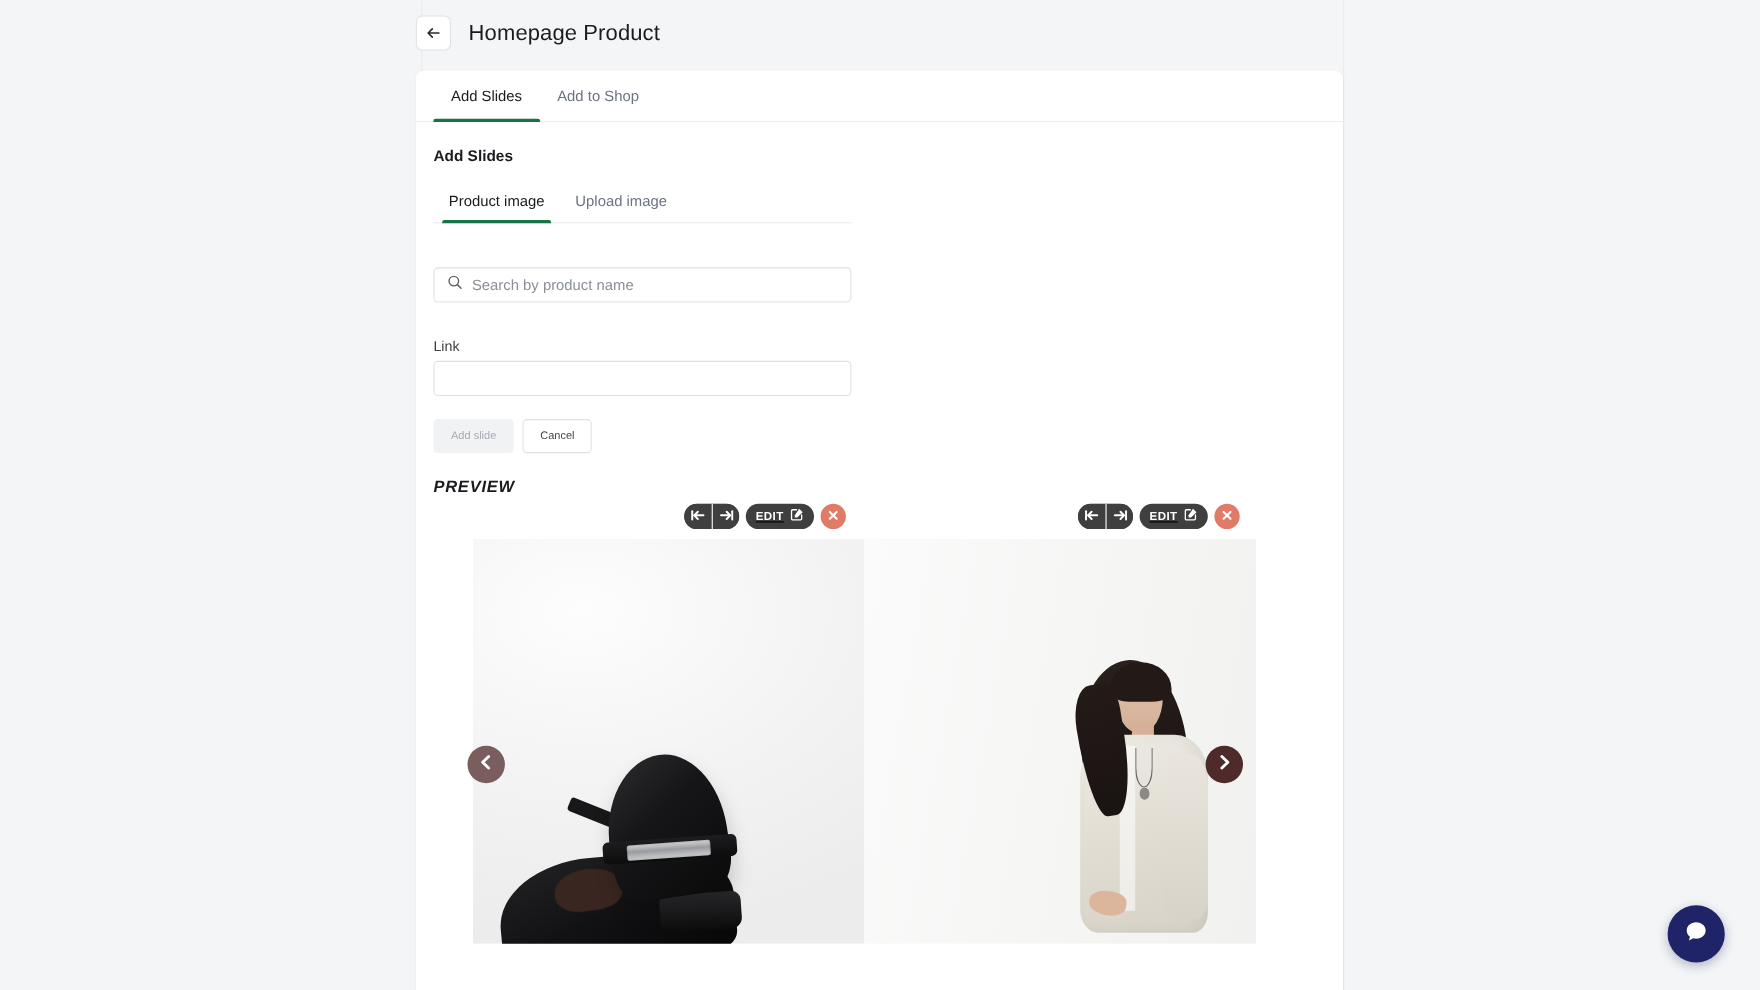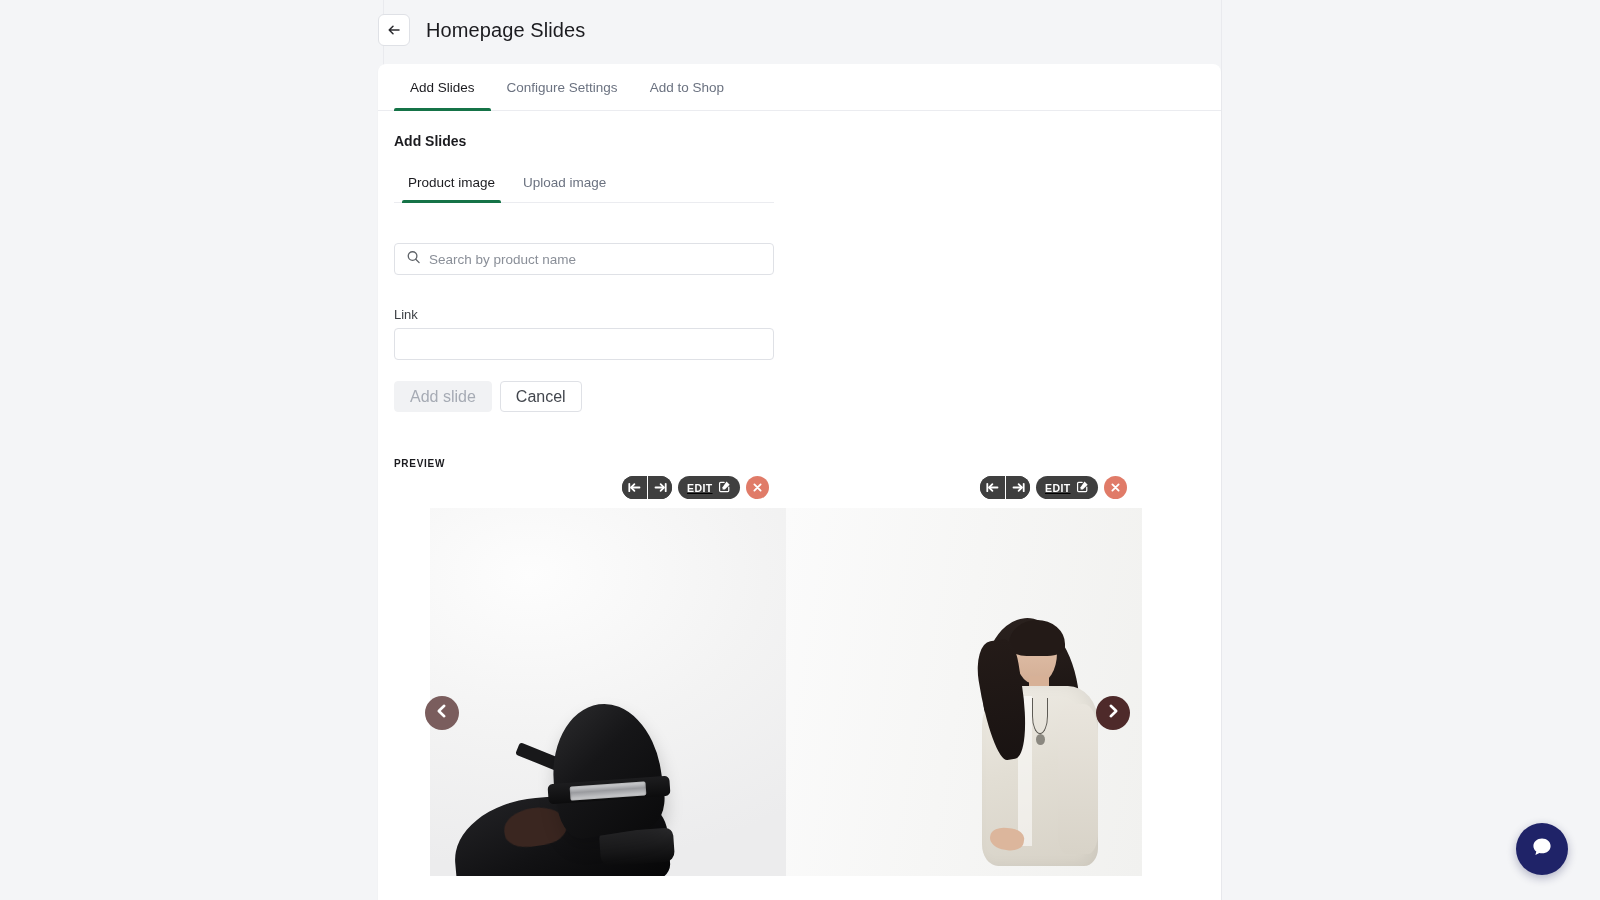--- a/index.html
+++ b/index.html
@@ -182,46 +182,47 @@
 
   .actions {
     margin-top: 21px;
     display: flex;
     gap: 8px;
   }
   .btn {
     height: 31px;
     padding: 0 15px;
     border-radius: 4px;
-    font-size: 16px;
+    font-size: 10px;
     font-family: "Liberation Sans", sans-serif;
     cursor: pointer;
     border: 1px solid transparent;
     display: inline-flex;
     align-items: center;
   }
   .btn-disabled {
     background: #f1f2f4;
     color: #a6abb4;
     border-color: #f1f2f4;
     cursor: default;
   }
   .btn-secondary {
     background: #ffffff;
     color: #42464d;
     border-color: #dfe1e6;
   }
 
   
   .preview-label {
-    margin-top: 46px;
-    font-size: 10px;
+    margin-top: 22px;
+    font-size: 15px;
     font-weight: 700;
     letter-spacing: .7px;
     color: #1b1b1f;
+    font-style: italic;
   }
 
   .preview-area {
     position: relative;
     margin-top: 7px;
     height: 400px;
   }
 
   .slides {
     position: absolute;
@@ -492,31 +493,28 @@
   <div class="rule-right"></div>
 
   <div class="header">
     <button class="back-btn">
       <span>
         <svg width="16" height="16" viewBox="0 0 16 16" fill="none">
           <path d="M13 8H3.2M3.2 8L7 4.2M3.2 8L7 11.8" stroke="#2b2b2f" stroke-width="1.5" stroke-linecap="round" stroke-linejoin="round"></path>
         </svg>
       </span>
     </button>
-    <div class="page-title">Homepage Slides</div>
+    <div class="page-title">Homepage Product</div>
   </div>
 
   <div class="card">
 
     <div class="tabbar">
       <div class="tab active">
         <span>Add Slides</span>
-      </div>
-      <div class="tab">
-        <span>Configure Settings</span>
       </div>
       <div class="tab">
         <span>Add to Shop</span>
       </div>
     </div>
 
     <div class="card-body">
 
       <h2 class="section-title">Add Slides</h2>
 

